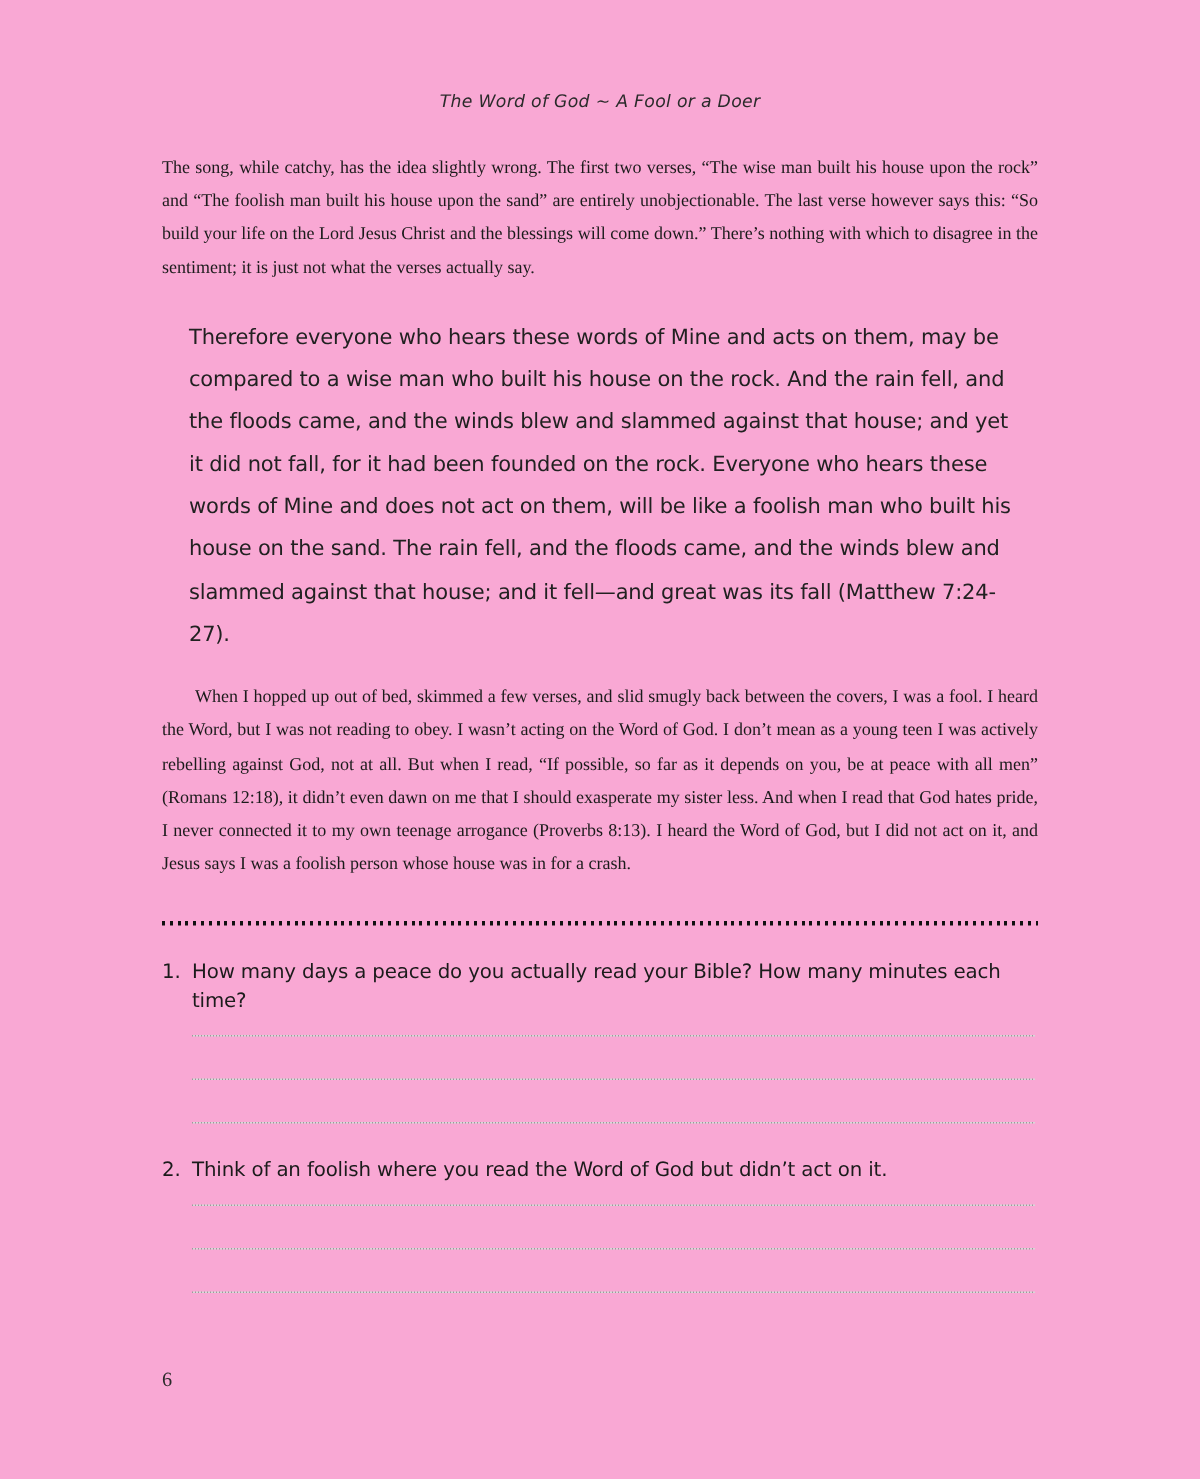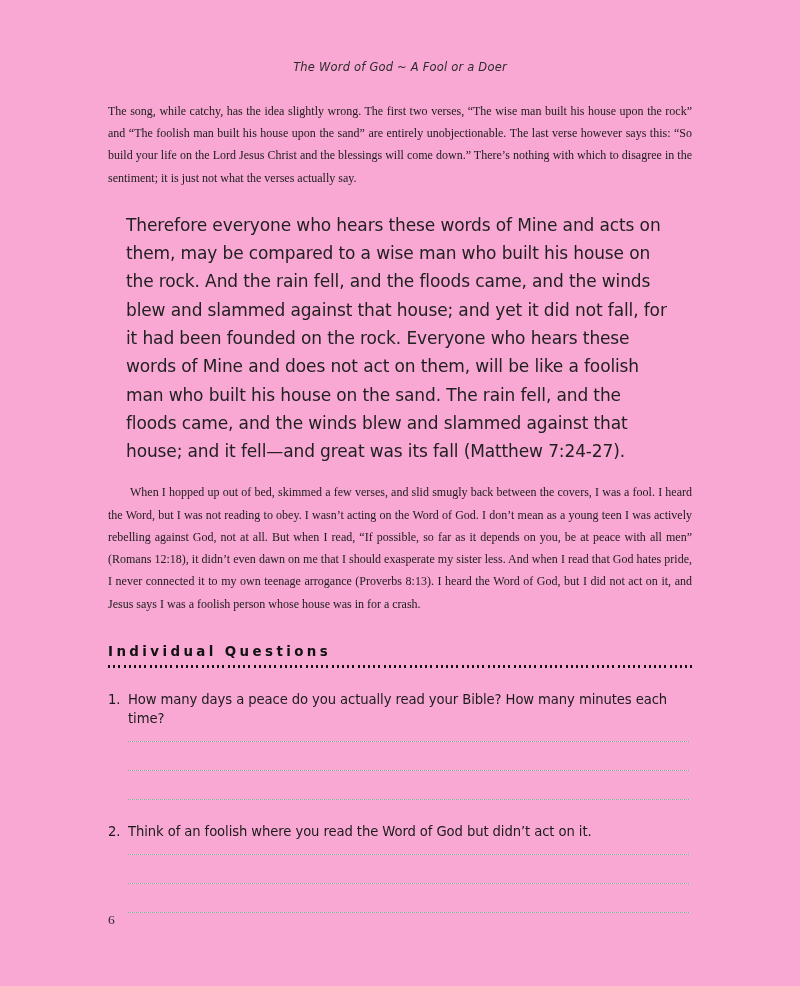--- a/index.html
+++ b/index.html
@@ -62,21 +62,21 @@
   
   .blockquote {
     margin: 22px 0 0 0;
     padding: 0 0 0 18px;
     width: 566px;
     box-sizing: border-box;
   }
   .blockquote p {
     margin: 0;
     font-family: "DejaVu Sans", sans-serif;
-    font-size: 17px;
+    font-size: 14px;
     line-height: 28.3px;
     text-align: left;
     color: #212121;
     letter-spacing: -0.12px;
   }
 
   .gap-after-quote { height: 16px; }
 
   
   .section-head-wrap {
@@ -159,21 +159,20 @@
 
     <div class="blockquote">
       <p>Therefore everyone who hears these words of Mine and acts on them, may be compared to a wise man who built his house on the rock. And the rain fell, and the floods came, and the winds blew and slammed against that house; and yet it did not fall, for it had been founded on the rock. Everyone who hears these words of Mine and does not act on them, will be like a foolish man who built his house on the sand. The rain fell, and the floods came, and the winds blew and slammed against that house; and it fell—and great was its fall (Matthew 7:24-27).</p>
     </div>
 
     <div class="gap-after-quote"></div>
 
     <p class="body-text indented">When I hopped up out of bed, skimmed a few verses, and slid smugly back between the covers, I was a fool. I heard the Word, but I was not reading to obey. I wasn’t acting on the Word of God. I don’t mean as a young teen I was actively rebelling against God, not at all. But when I read, “If possible, so far as it depends on you, be at peace with all men” (Romans 12:18), it didn’t even dawn on me that I should exasperate my sister less. And when I read that God hates pride, I never connected it to my own teenage arrogance (Proverbs 8:13). I heard the Word of God, but I did not act on it, and Jesus says I was a foolish person whose house was in for a crash.</p>
 
     <div class="section-head-wrap">
-      <div class="section-head">Individual Questions</div>
       <div class="dotted-rule"></div>
     </div>
 
     <div class="question-block">
       <div class="question-row">
         <span class="q-num">1.</span>
         <span class="q-text">How many days a peace do you actually read your Bible? How many minutes each time?</span>
       </div>
       <div class="answer-lines">
         <div class="answer-line"></div>

